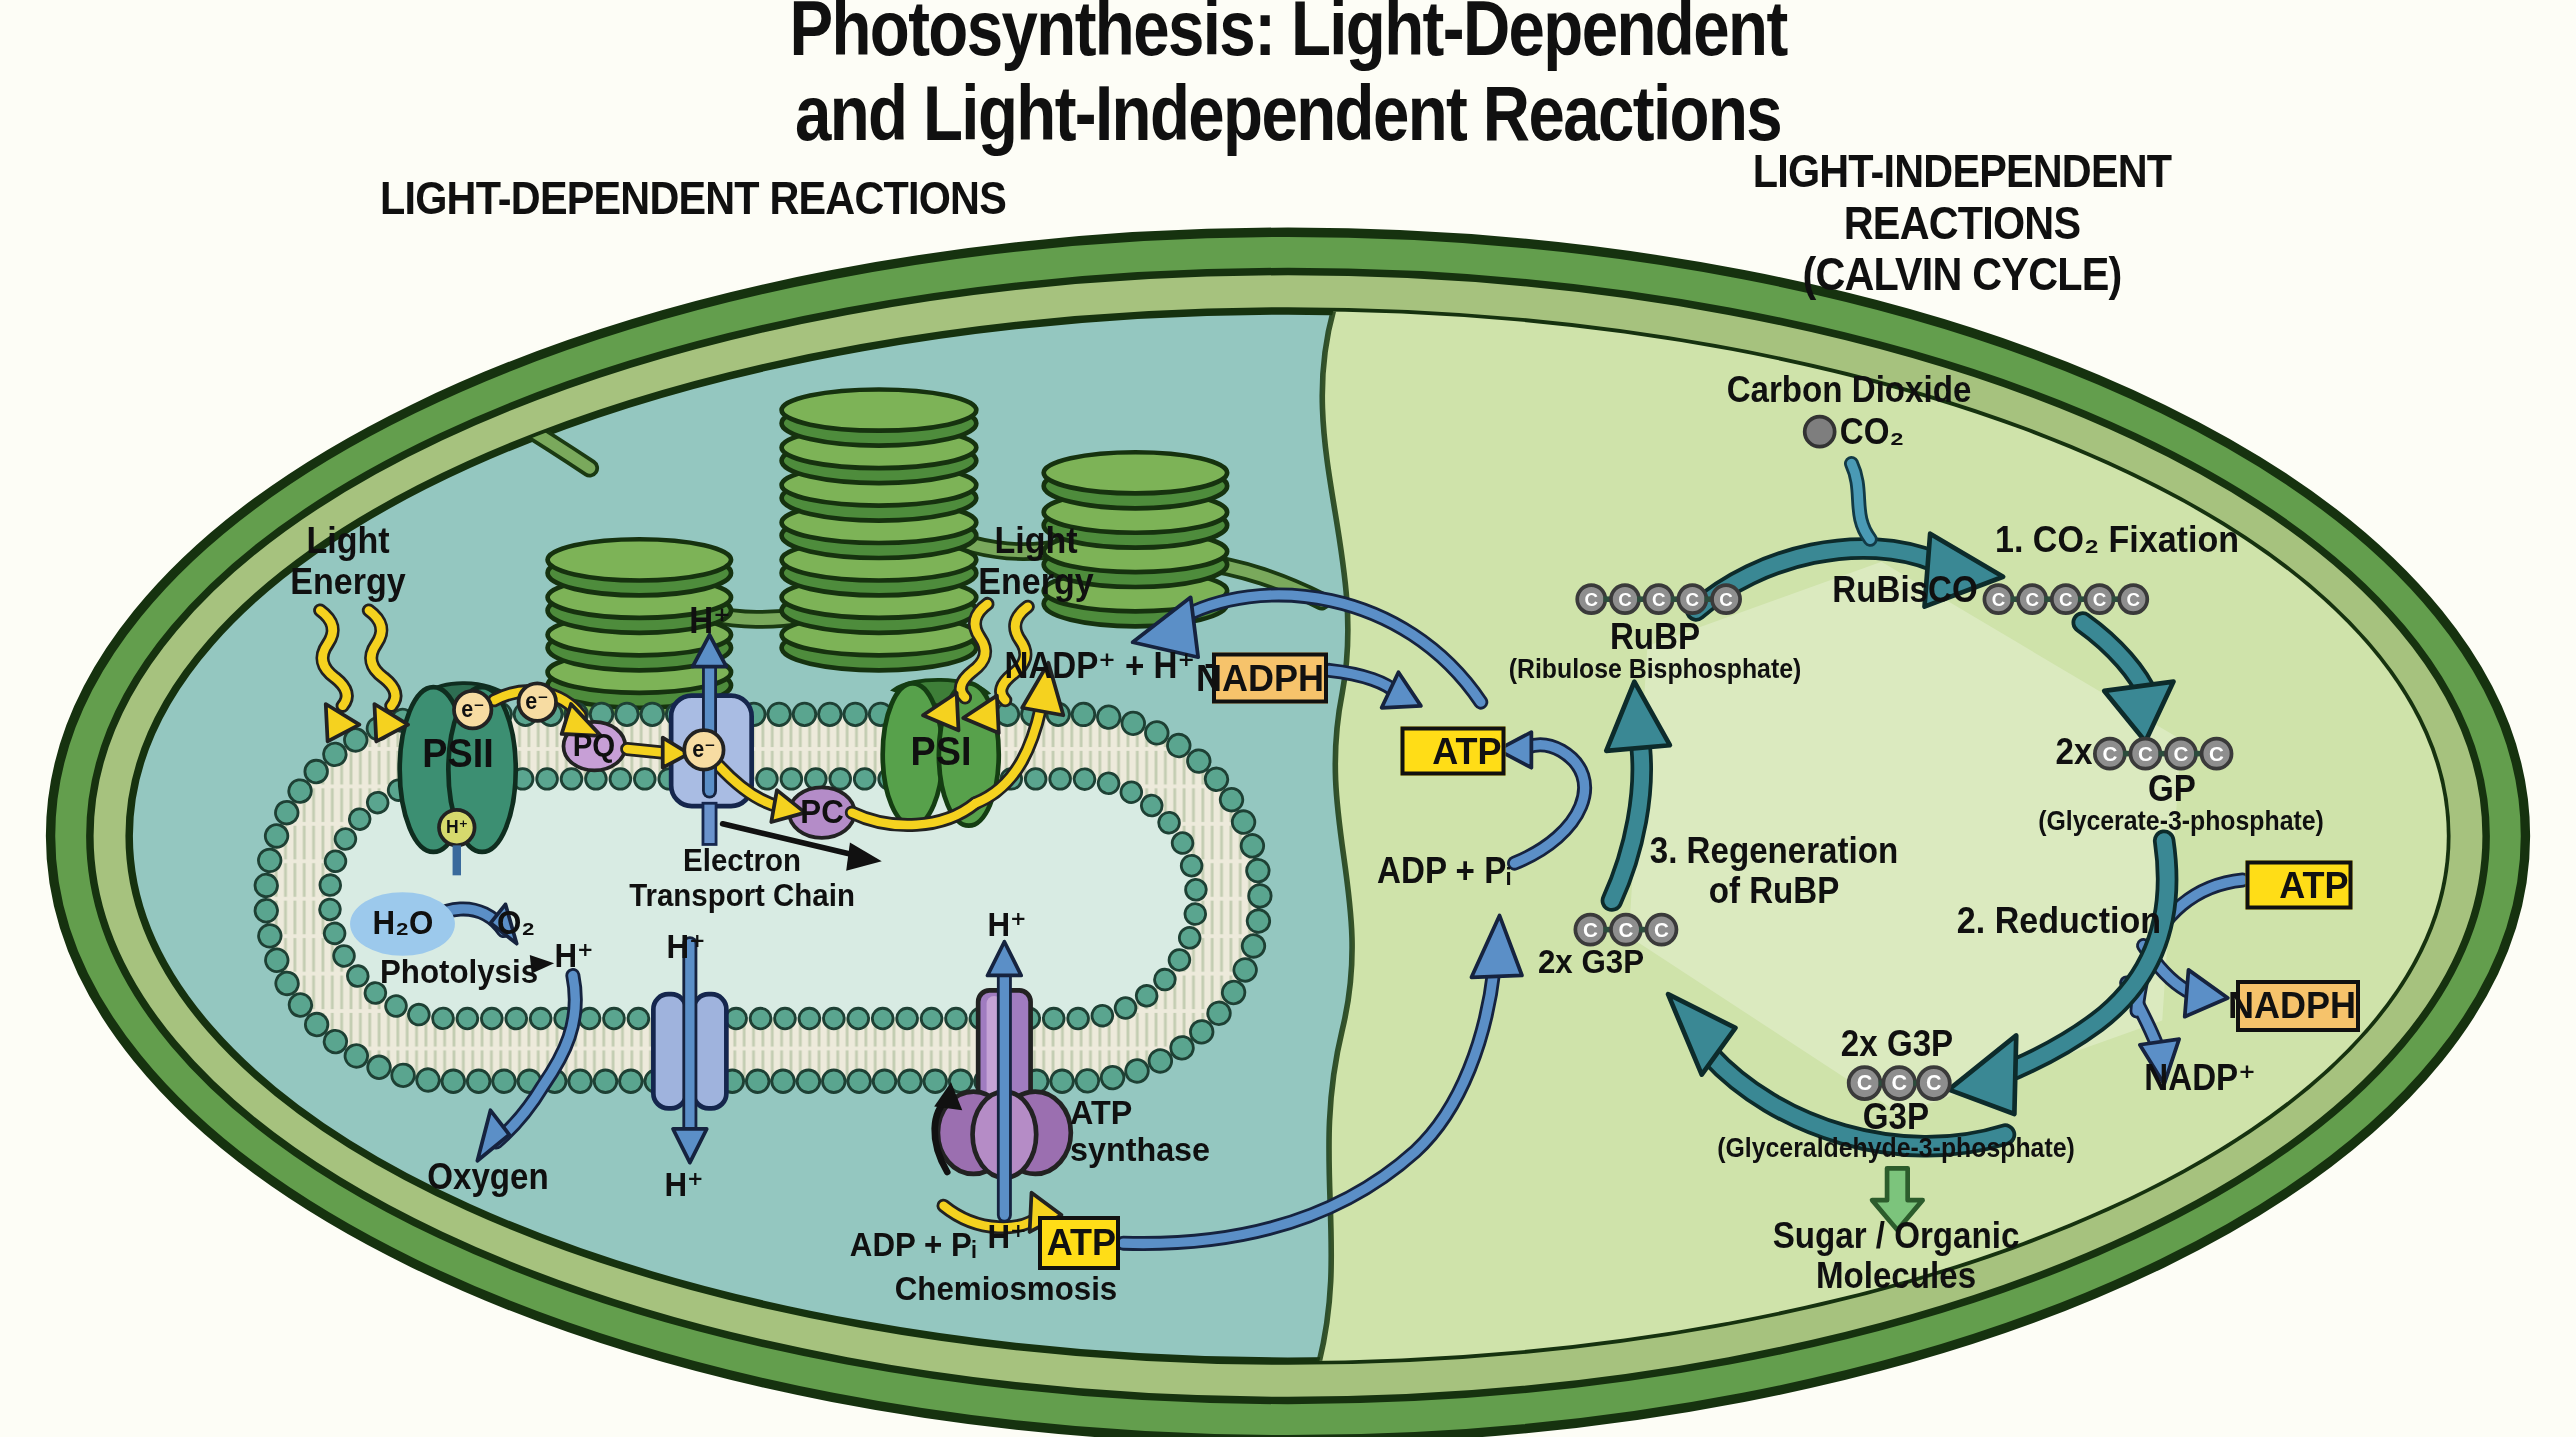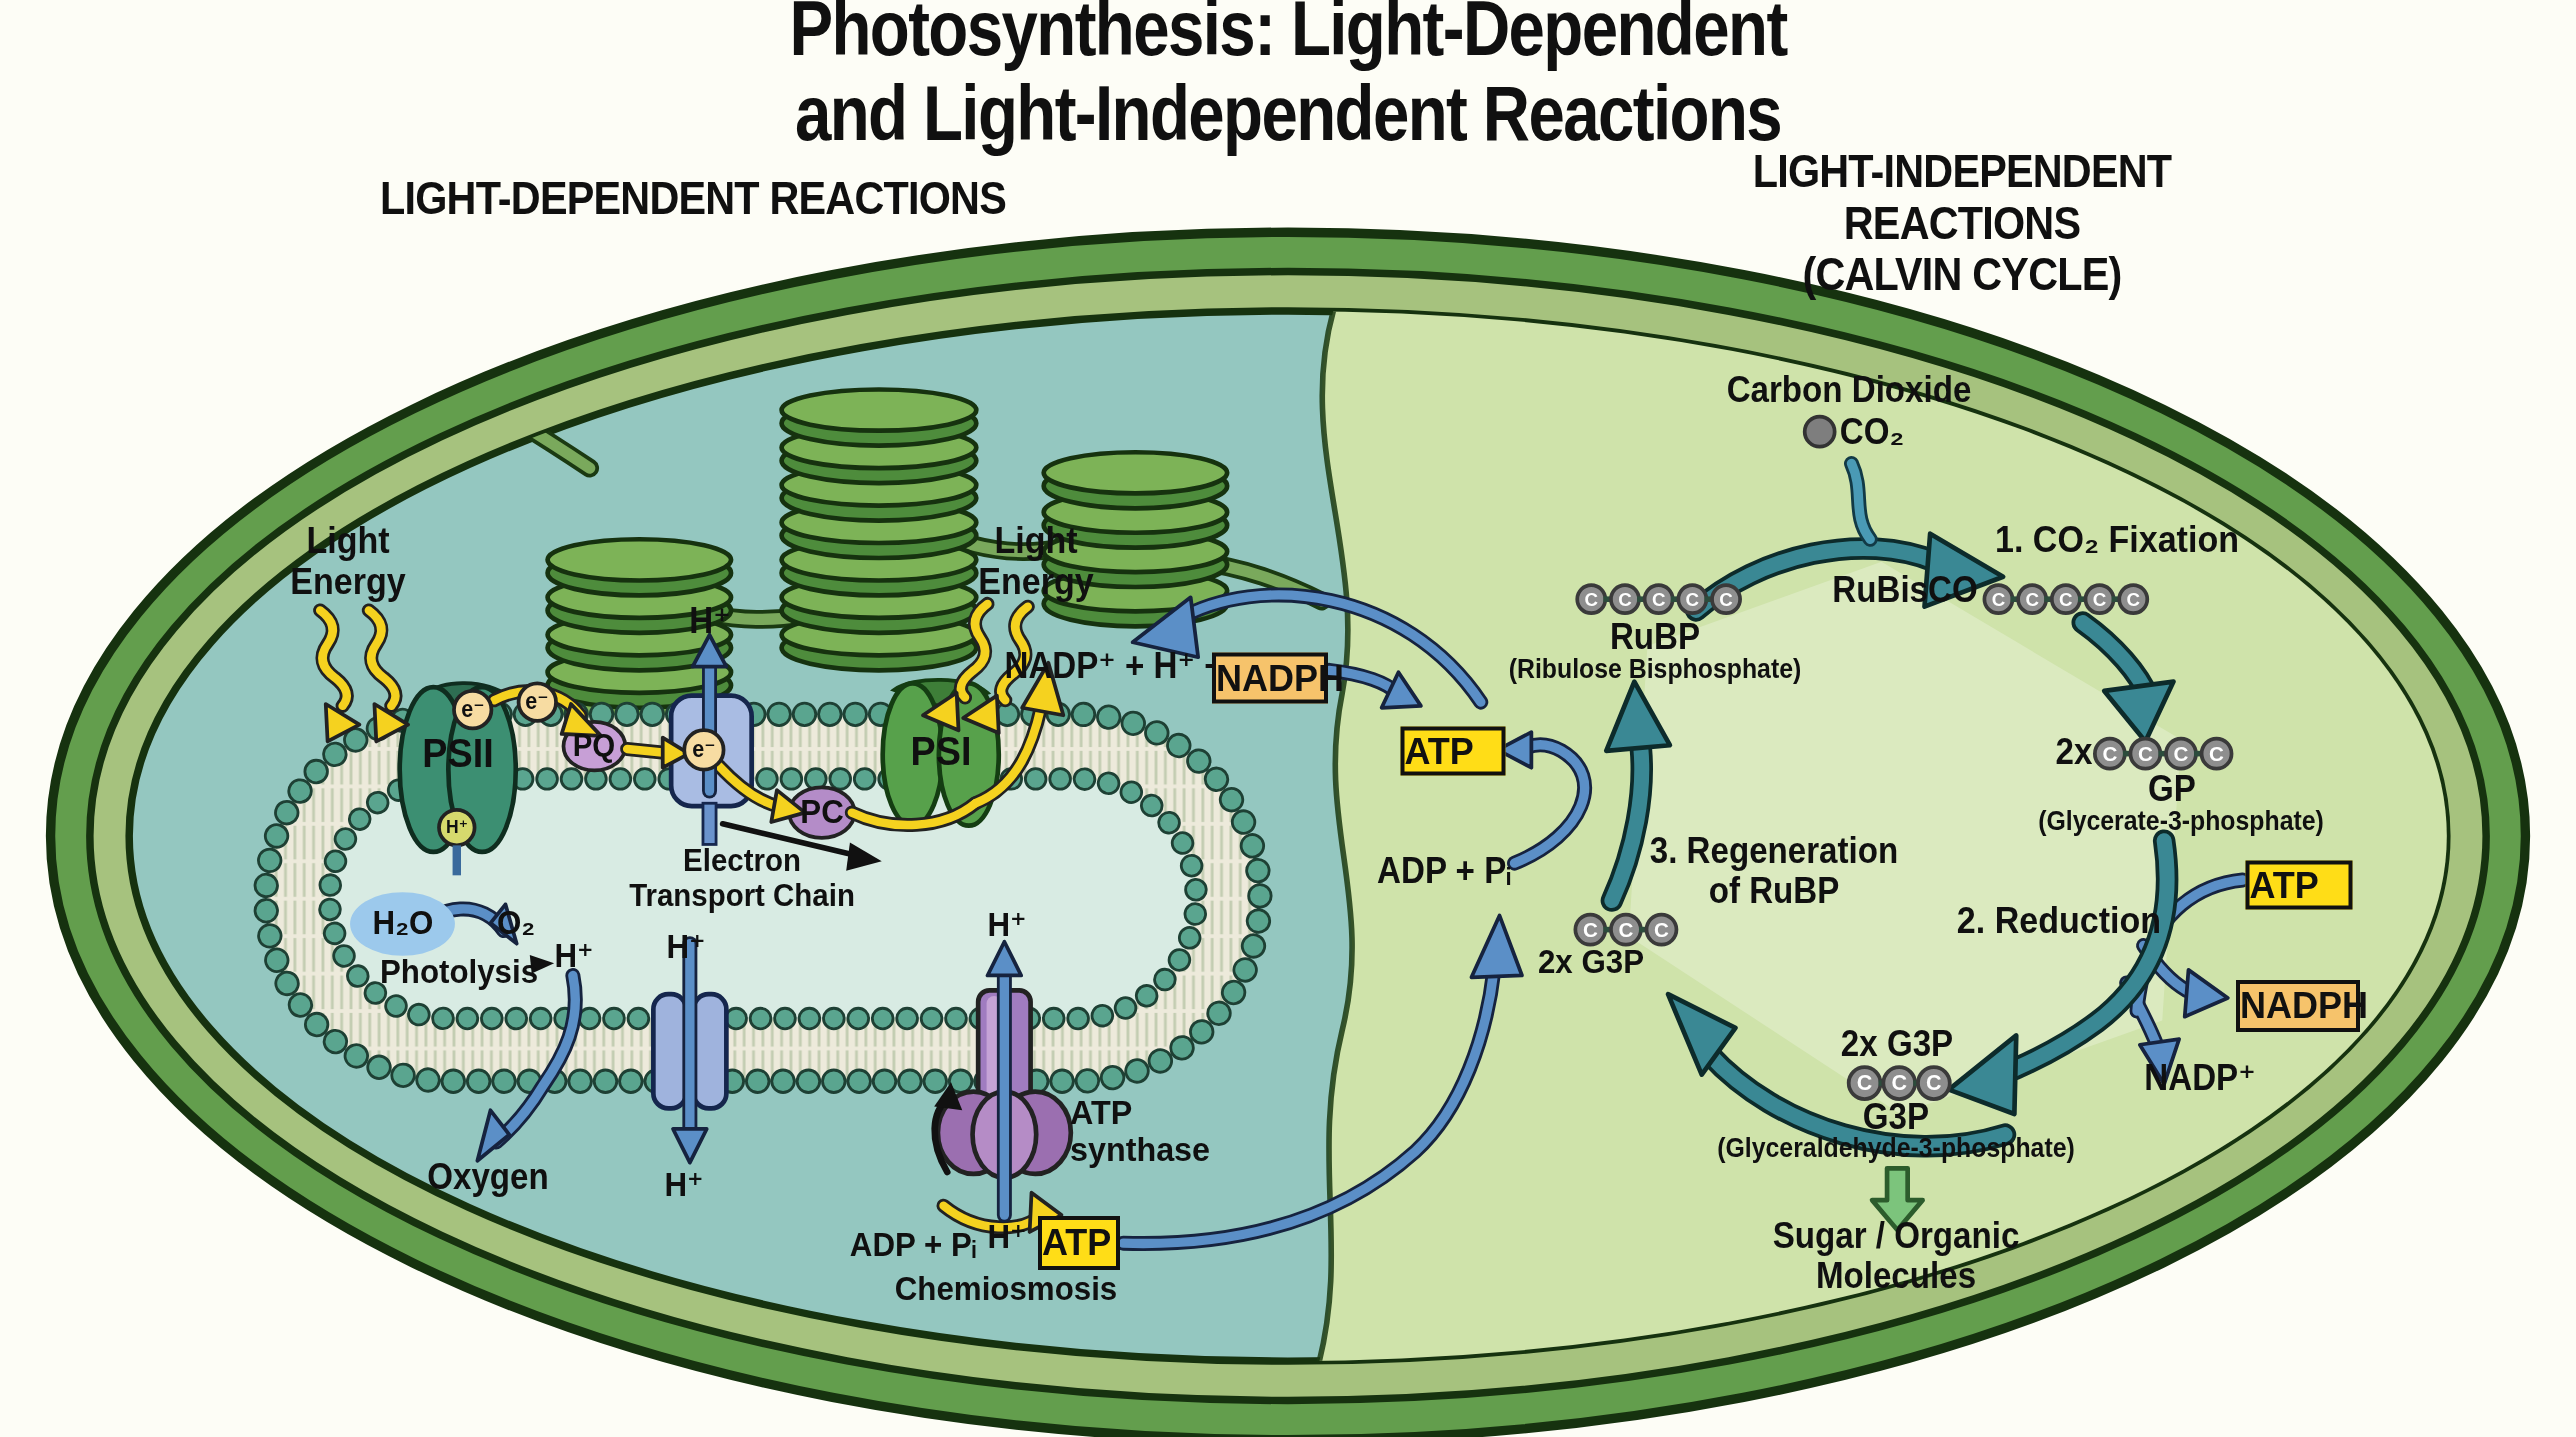--- a/index.html
+++ b/index.html
@@ -4,21 +4,21 @@
 <style>
   html,body{margin:0;padding:0;background:#ffffff;}
   #canvas{position:relative;width:2576px;height:1438px;background:#fdfdf6;overflow:hidden;
           font-family:"Liberation Sans","DejaVu Sans",sans-serif;}
   #diagram-svg{position:absolute;left:0;top:0;}
   .lbl{position:absolute;font-weight:bold;color:#101010;text-align:center;white-space:pre-line;
        line-height:1.1;transform:translate(-50%,-50%) scaleX(0.92);}
   .lbl.left{text-align:left;transform:translate(0,-50%) scaleX(0.95);transform-origin:left center;}
   .title{letter-spacing:-1.9px;transform:translate(-50%,-50%) scaleX(0.85);}
   .hdr{letter-spacing:-0.9px;transform:translate(-50%,-50%) scaleX(0.88);}
-  .box{position:absolute;border:4.7px solid #111;display:flex;align-items:center;justify-content:flex-start;
+  .box{position:absolute;border:4.7px solid #111;display:flex;align-items:center;justify-content:flex-end;
        font-weight:bold;color:#111;transform:translate(-50%,-50%);box-sizing:border-box;
        font-family:"Liberation Sans","DejaVu Sans",sans-serif;}
   .atp-bg{background:#ffdd17;}
   .nadph-bg{background:#f6c36b;}
 </style>
 </head>
 <body>
 
 <div id="canvas">
 

